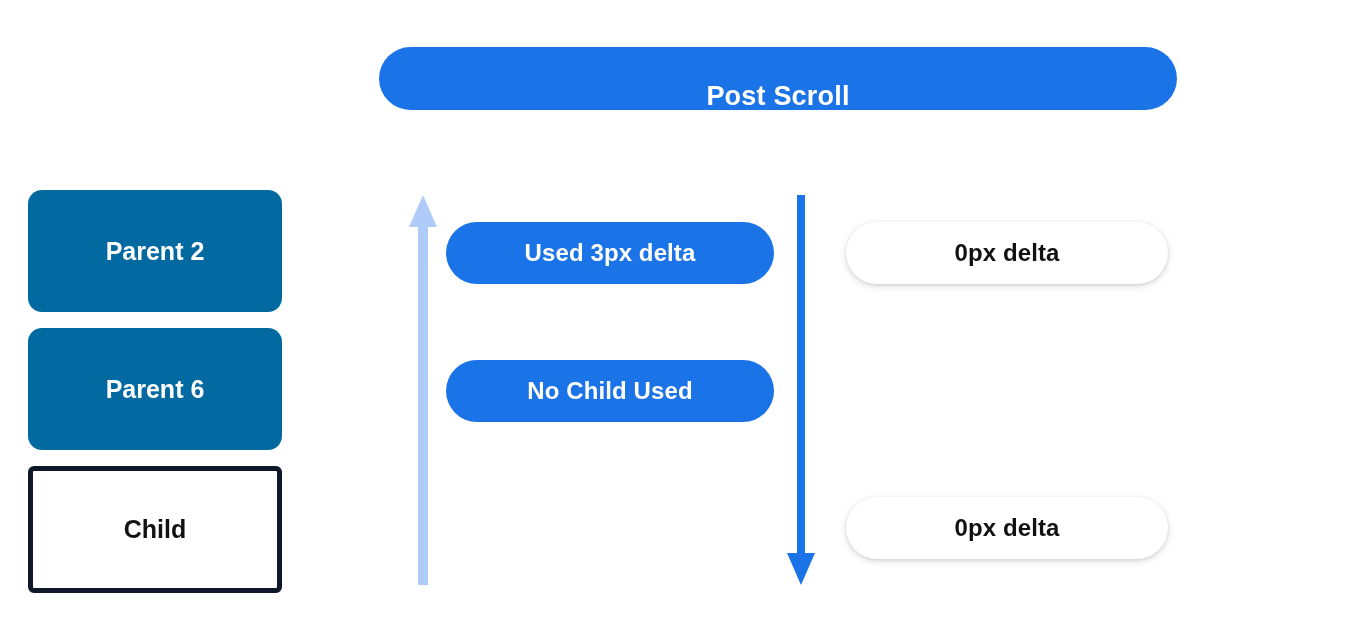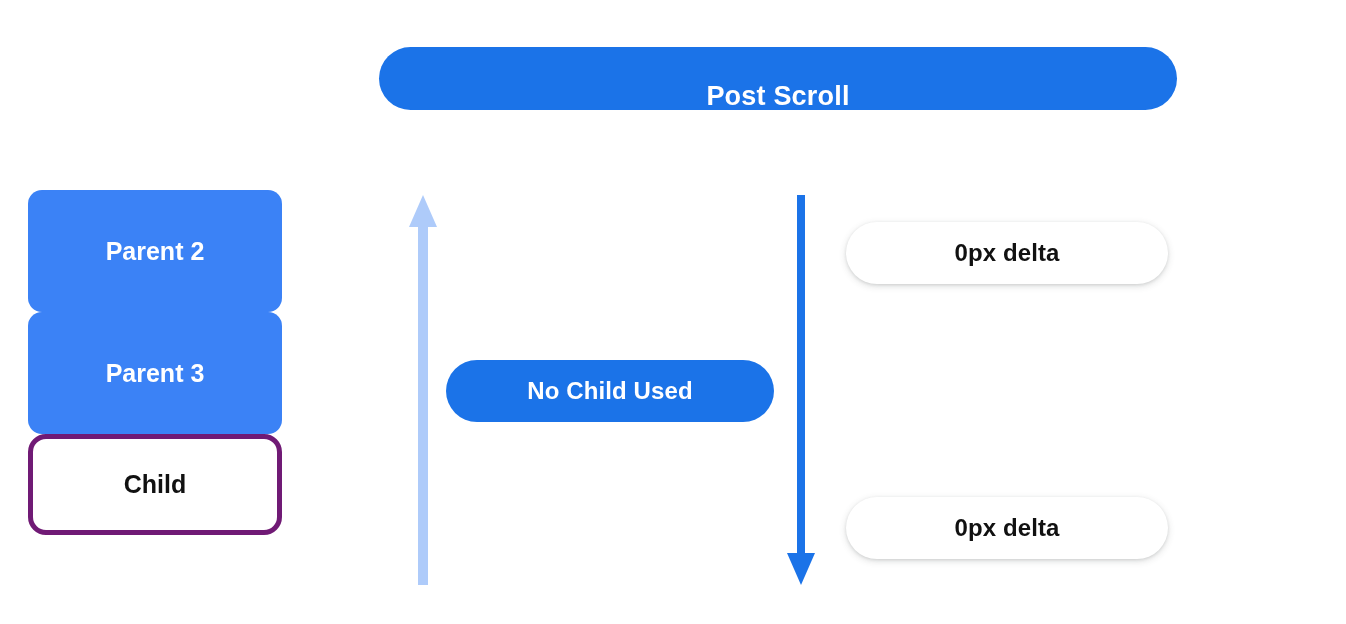--- a/index.html
+++ b/index.html
@@ -50,32 +50,33 @@
   .stack-box {
     box-sizing: border-box;
     width: 254px;
     display: flex;
     align-items: center;
     justify-content: center;
     border-radius: 14px;
   }
   .stack-box.filled {
     height: 122px;
-    background: #3b82f6;
+    background: #0369a1;
+    margin-bottom: 16px;
   }
   .stack-box.filled .label {
     color: #ffffff;
     font-size: 25px;
     font-weight: bold;
   }
   .stack-box.outlined {
-    height: 101px;
+    height: 127px;
     background: #ffffff;
-    border: 5px solid #701a75;
-    border-radius: 18px;
+    border: 5px solid #0f172a;
+    border-radius: 6px;
   }
   .stack-box.outlined .label {
     color: #111111;
     font-size: 25px;
     font-weight: bold;
   }
 
   
   .arrow {
     position: absolute;
@@ -139,21 +140,21 @@
     <span class="label">Post Scroll</span>
   </div>
 
   <div class="stack">
 
     <div class="stack-box filled">
       <span class="label">Parent 2</span>
     </div>
 
     <div class="stack-box filled">
-      <span class="label">Parent 3</span>
+      <span class="label">Parent 6</span>
     </div>
 
     <div class="stack-box outlined">
       <span class="label">Child</span>
     </div>
 
   </div>
 
   <div class="arrow arrow-up">
     <svg width="30" height="394" viewBox="0 0 30 394" xmlns="http://www.w3.org/2000/svg">
@@ -162,20 +163,23 @@
     </svg>
   </div>
 
   <div class="arrow arrow-down">
     <svg width="30" height="394" viewBox="0 0 30 394" xmlns="http://www.w3.org/2000/svg">
       <rect x="11" y="2" width="8" height="364" fill="#1b73e8"></rect>
       <polygon points="15,392 1,360 29,360" fill="#1b73e8"></polygon>
     </svg>
   </div>
 
+  <div class="pill pill-blue row-1">
+    <span class="label">Used 3px delta</span>
+  </div>
 
   <div class="pill pill-blue row-2">
     <span class="label">No Child Used</span>
   </div>
 
   <div class="pill pill-white row-1">
     <span class="label">0px delta</span>
   </div>
 
   <div class="pill pill-white row-3">

